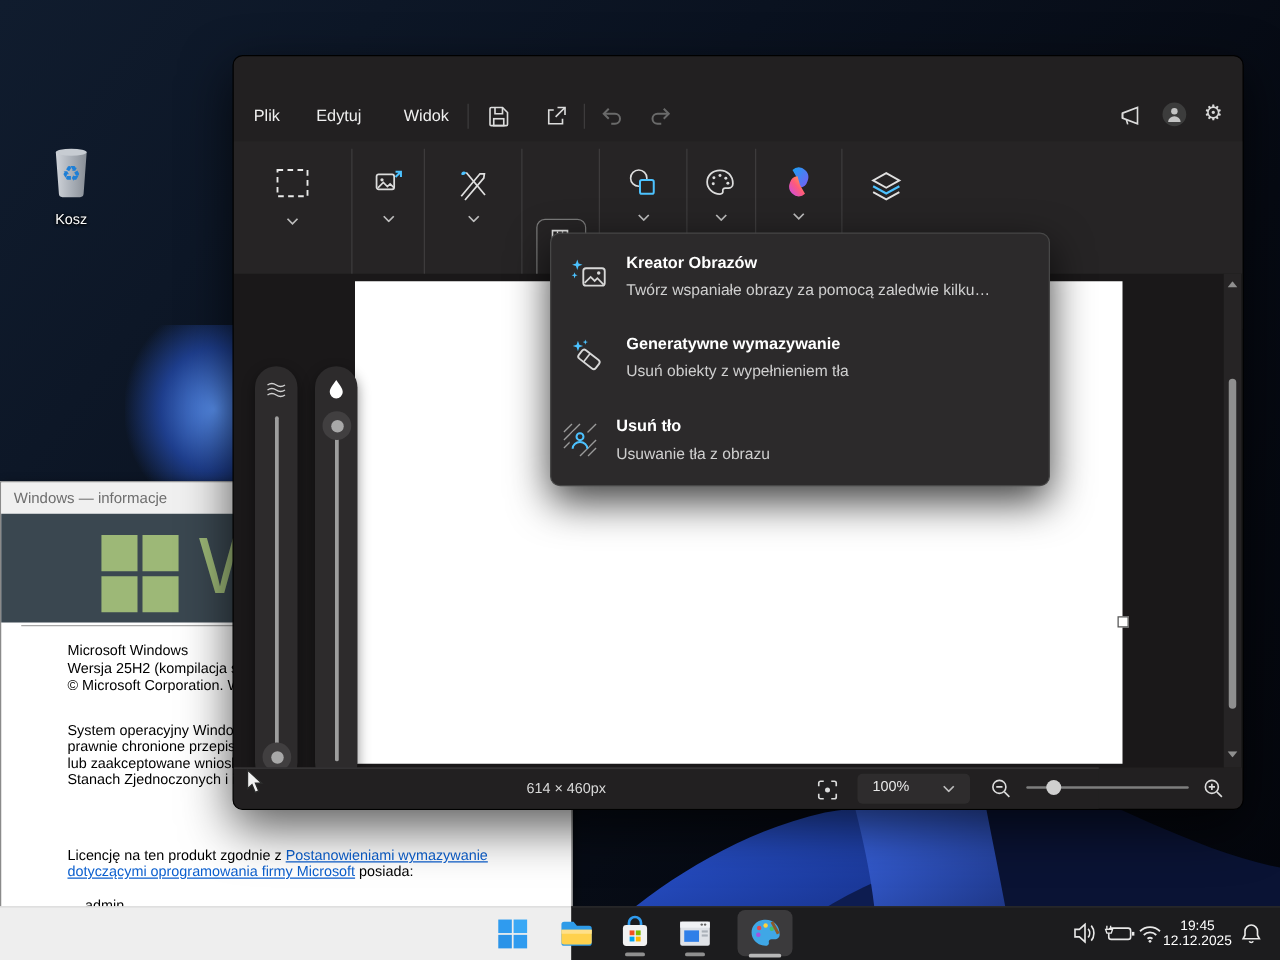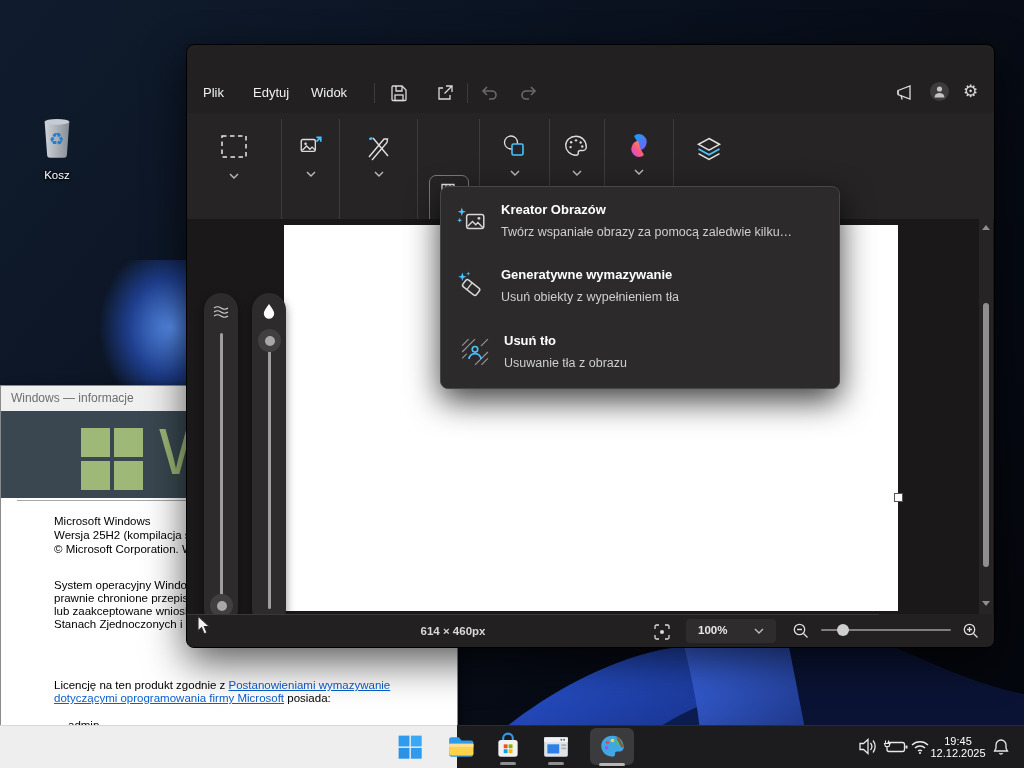--- a/index.html
+++ b/index.html
@@ -120,21 +120,21 @@
     </div>
     <div class="abs txt" style="left:67px;top:333px;">admin</div>
   </div>
 
   <div class="abs paint" style="left:186px;top:44px;width:807px;height:602px;">
 
 
     <div class="abs" style="left:0;top:28px;width:807px;height:40px;">
       <div class="abs menu-item" style="left:16px;top:12px;">Plik</div>
       <div class="abs menu-item" style="left:66px;top:12px;">Edytuj</div>
-      <div class="abs menu-item" style="left:124px;top:12px;">Widok</div>
+      <div class="abs menu-item" style="left:136px;top:12px;">Widok</div>
       <div class="abs vsep" style="left:187px;top:10px;height:20px;"></div>
       <svg class="abs" style="left:202px;top:10px;" width="20" height="20" viewBox="0 0 20 20" fill="none" stroke="#dcdcdc" stroke-width="1.3">
         <path d="M4,3 h9 l4,4 v9.5 a1,1 0 0 1 -1,1 H4 a1,1 0 0 1 -1,-1 V4 a1,1 0 0 1 1,-1 Z"></path>
         <path d="M7,3 v5 h6 V3"></path>
           <rect x="6" y="12" width="8" height="5.5"></rect>
         </svg>
       <svg class="abs" style="left:248px;top:10px;" width="20" height="20" viewBox="0 0 20 20" fill="none" stroke="#dcdcdc" stroke-width="1.3">
         <path d="M8,5 H4 v11 h11 v-4"></path>
           <path d="M11,3 h6 v6"></path>
           <path d="M17,3 l-7.5,7.5"></path>
@@ -303,21 +303,21 @@
         <svg class="abs" style="left:3px;top:6px;" width="8" height="5" viewBox="0 0 8 5">
           <path d="M0,5 L4,0 8,5 Z" fill="#8f8f8f"></path>
           </svg>
         <div class="abs" style="left:4px;top:84px;width:6px;height:264px;background:#8f8f8f;border-radius:3px;"></div>
         <svg class="abs" style="left:3px;top:382px;" width="8" height="5" viewBox="0 0 8 5">
           <path d="M0,0 L4,5 8,0 Z" fill="#8f8f8f"></path>
           </svg>
       </div>
     </div>
 
-    <div class="abs statusbar" style="left:0;top:569px;width:692px;height:33px;font-weight:bold;">
+    <div class="abs statusbar" style="left:0;top:569px;width:692px;height:33px;">
       <div class="abs status-text" style="left:226px;top:10px;width:80px;text-align:center;">614 × 460px</div>
       <svg class="abs" style="left:465px;top:7px;" width="20" height="20" viewBox="0 0 20 20" fill="none" stroke="#dcdcdc" stroke-width="1.3">
         <path d="M3,7 V4.5 a1.5,1.5 0 0 1 1.5,-1.5 H7"></path>
           <path d="M13,3 h2.5 A1.5,1.5 0 0 1 17,4.5 V7"></path>
         <path d="M17,13 v2.5 a1.5,1.5 0 0 1 -1.5,1.5 H13"></path>
           <path d="M7,17 H4.5 A1.5,1.5 0 0 1 3,15.5 V13"></path>
         <circle cx="10" cy="10" r="2" fill="#dcdcdc" stroke="none"></circle>
         </svg>
       <div class="abs zoom-dd" style="left:499px;top:4px;width:90px;height:24px;">
         <span style="position:absolute;left:12px;top:5px;">100%</span>
@@ -361,21 +361,21 @@
         <rect x="9" y="8" width="16" height="13" rx="2" stroke="#d8d8d8" stroke-width="1.4"></rect>
         <circle cx="20.5" cy="11.5" r="1.3" fill="#d8d8d8"></circle>
         <path d="M10,19 l4.5,-4.5 3,3 2,-2 4.5,4.5" stroke="#d8d8d8" stroke-width="1.3"></path>
         <path d="M4.5,1.5 l1,2.9 2.9,1 -2.9,1 -1,2.9 -1,-2.9 -2.9,-1 2.9,-1 Z" fill="#4cc2ff"></path>
         <path d="M2.5,11 l0.6,1.7 1.7,0.6 -1.7,0.6 -0.6,1.7 -0.6,-1.7 -1.7,-0.6 1.7,-0.6 Z" fill="#4cc2ff"></path>
         </svg>
       <div class="abs pop-title" style="left:52px;top:7px;">Kreator Obrazów</div>
       <div class="abs pop-desc" style="left:52px;top:30px;white-space:nowrap;">Twórz wspaniałe obrazy za pomocą zaledwie kilku…</div>
     </div>
 
-    <div class="abs" style="left:11px;top:138px;width:382px;height:56px;">
+    <div class="abs" style="left:0;top:138px;width:382px;height:56px;">
       <svg class="abs" style="left:8px;top:12px;" width="30" height="30" viewBox="0 0 28 28" fill="none">
         <g stroke="#9a9a9a" stroke-width="1">
           <line x1="2" y1="8" x2="8" y2="2"></line>
             <line x1="2" y1="14" x2="14" y2="2"></line>
           <line x1="2" y1="20" x2="9" y2="13"></line>
             <line x1="14" y1="26" x2="26" y2="14"></line>
           <line x1="20" y1="26" x2="26" y2="20"></line>
             <line x1="19" y1="9" x2="26" y2="2"></line>
           </g>
         <circle cx="14" cy="14" r="8" fill="#2c2a2b"></circle>

